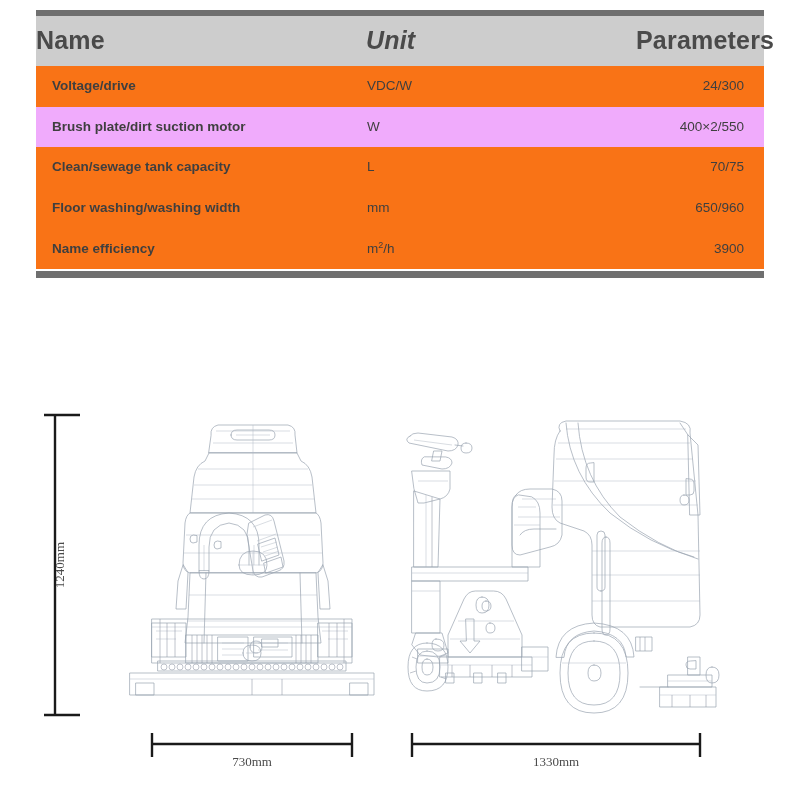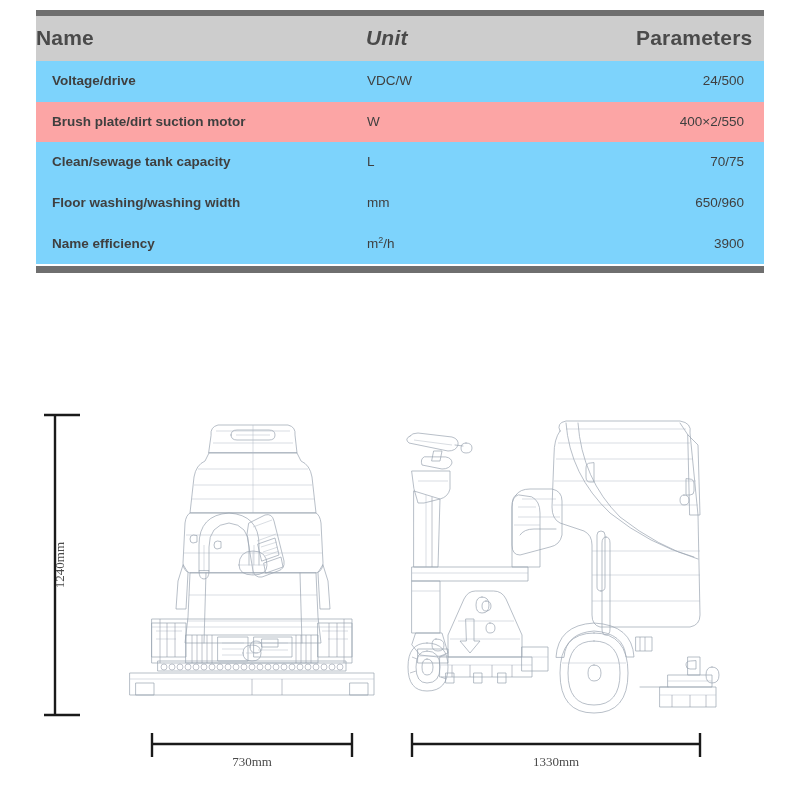--- a/index.html
+++ b/index.html
@@ -38,43 +38,43 @@
     width: 100%;
     border-collapse: collapse;
     table-layout: fixed;
   }
   table.spec col.c-name { width: 330px; }
   table.spec col.c-unit { width: 270px; }
   table.spec col.c-param { width: 128px; }
 
   table.spec thead th {
     background: #cdcdcd;
-    font-size: 21px;
+    font-size: 25px;
     font-weight: bold;
     color: #4a4a4a;
     padding: 10px 0 11px 0;
     letter-spacing: 0.2px;
   }
   th.h-name { text-align: left; padding-left: 16px; }
   th.h-unit { text-align: left; font-style: italic; }
   th.h-param { text-align: left; padding-right: 20px; }
 
   table.spec tbody td {
     font-size: 13.5px;
     color: #3f3f3f;
     height: 38.6px;
     vertical-align: middle;
     line-height: 1.2;
   }
   td.t-name { text-align: left; padding-left: 16px; font-weight: bold; }
   td.t-unit { text-align: left; }
   td.t-param { text-align: right; padding-right: 20px; }
 
-  tbody tr.row-odd  { background: #7dd3fc; }
-  tbody tr.row-even { background: #fca5a5; margin-left: 44px; }
+  tbody tr.row-odd  { background: #f97316; }
+  tbody tr.row-even { background: #f0abfc; margin-left: 44px; }
 
   td.t-unit sup { font-size: 9px; vertical-align: super; line-height: 0; }
 
   
   #drawing-area {
     position: absolute;
     left: 0;
     top: 395px;
     width: 800px;
     height: 405px;
@@ -124,21 +124,21 @@
       <tr>
         <th class="h-name">Name</th>
         <th class="h-unit">Unit</th>
         <th class="h-param">Parameters</th>
       </tr>
     </thead>
     <tbody>
       <tr class="row-odd">
         <td class="t-name">Voltage/drive</td>
         <td class="t-unit">VDC/W</td>
-        <td class="t-param">24/500</td>
+        <td class="t-param">24/300</td>
       </tr>
       <tr class="row-even">
         <td class="t-name">Brush plate/dirt suction motor</td>
         <td class="t-unit">W</td>
         <td class="t-param">400×2/550</td>
       </tr>
       <tr class="row-odd">
         <td class="t-name">Clean/sewage tank capacity</td>
         <td class="t-unit">L</td>
         <td class="t-param">70/75</td>

